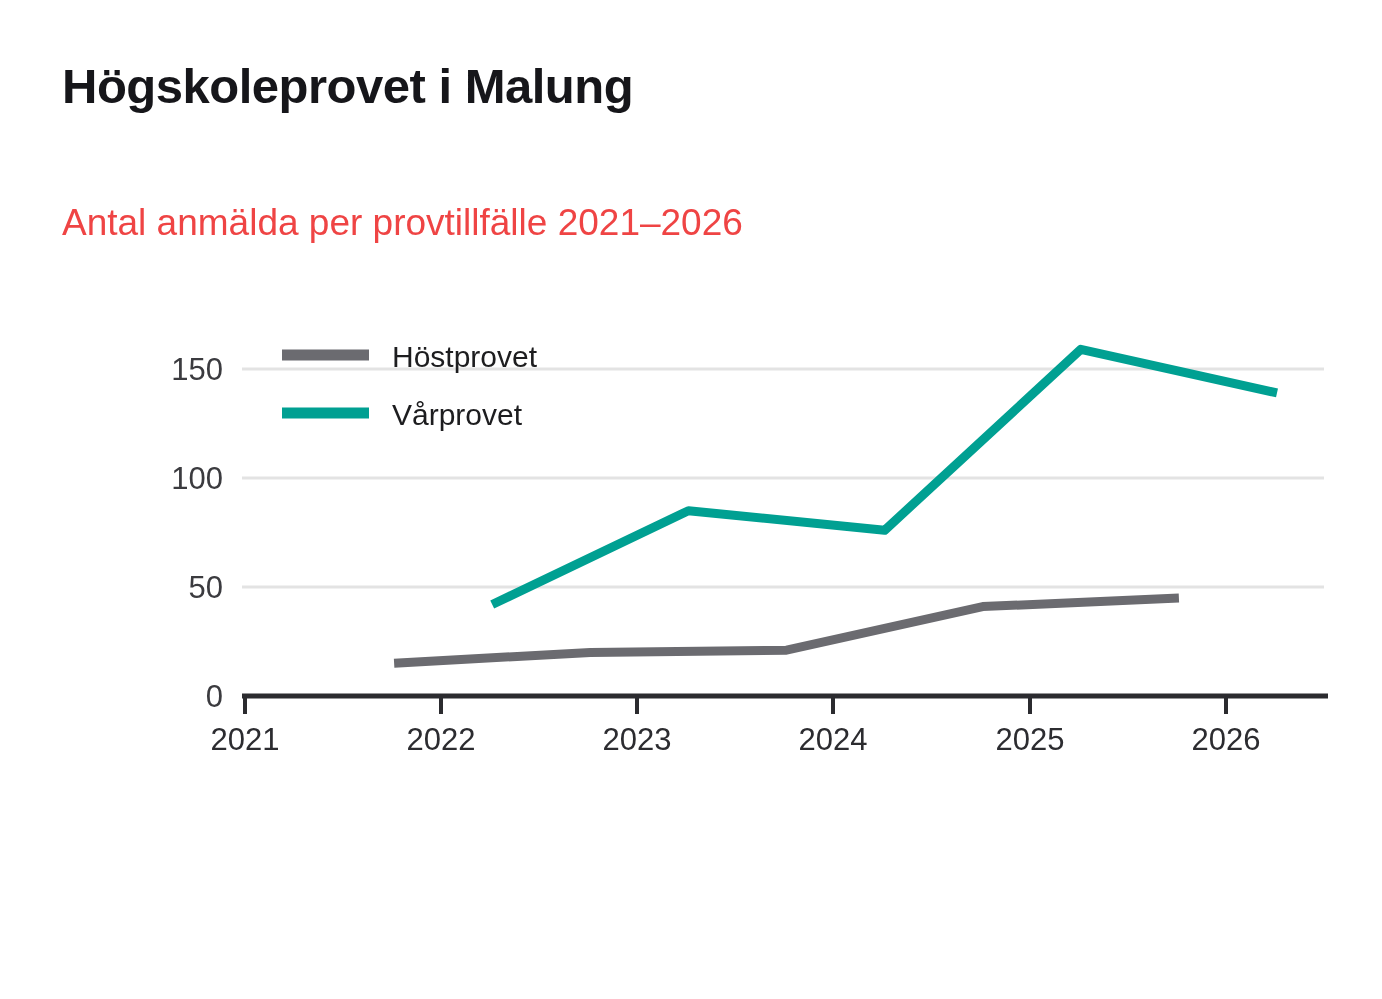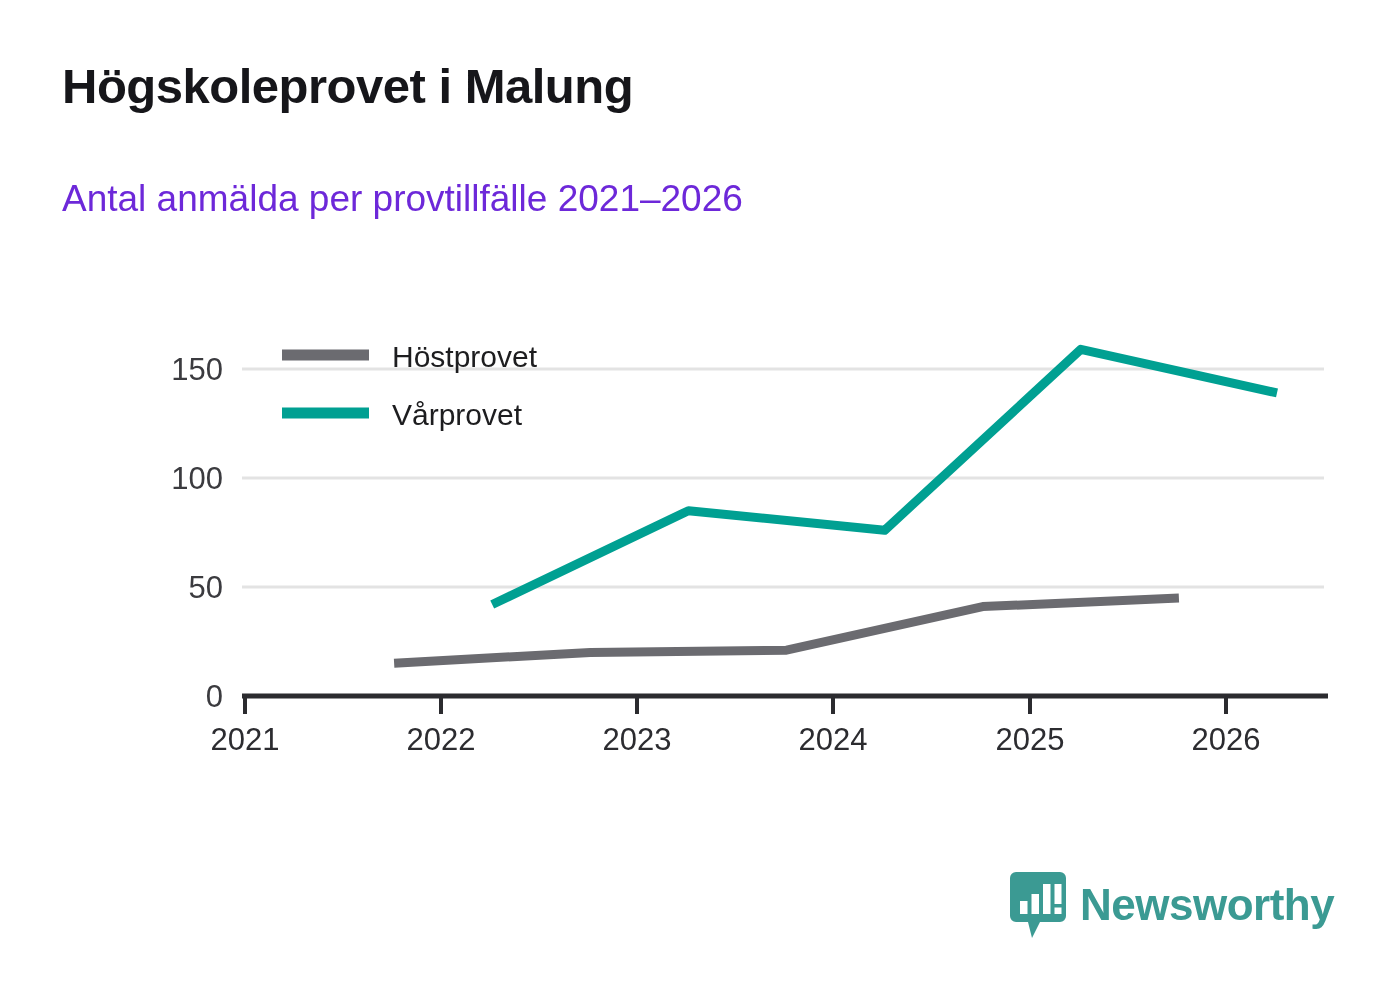--- a/index.html
+++ b/index.html
@@ -27,24 +27,24 @@
     top: 58px;
     font-size: 49px;
     font-weight: bold;
     letter-spacing: -0.5px;
     color: #16161a;
     white-space: nowrap;
   }
   .subtitle {
     position: absolute;
     left: 62px;
-    top: 178px;
+    top: 202px;
     font-size: 37px;
     font-weight: normal;
-    color: #6d28d9;
+    color: #ef4444;
     white-space: nowrap;
   }
   .chart-wrap {
     position: absolute;
     left: 0;
     top: 300px;
     width: 1382px;
     height: 480px;
     padding-left: 47px;
   }
@@ -133,25 +133,14 @@
       <g>
         <line x1="235" y1="55" x2="322" y2="55" stroke="#6b6b70" stroke-width="11"></line>
         <text class="legend-label" x="345" y="67">Höstprovet</text>
         <line x1="235" y1="113" x2="322" y2="113" stroke="#00a092" stroke-width="11"></line>
         <text class="legend-label" x="345" y="125">Vårprovet</text>
       </g>
 
     </svg>
   </div>
 
-  <div class="footer-logo">
-    <svg class="logo-mark" viewBox="0 0 56 66">
-      <path d="M6 0 H50 A6 6 0 0 1 56 6 V44 A6 6 0 0 1 50 50 H30 L22 66 L18 50 H6 A6 6 0 0 1 0 44 V6 A6 6 0 0 1 6 0 Z" fill="#3b9a93"></path>
-      <rect x="10" y="29" width="7.5" height="13" fill="#ffffff"></rect>
-      <rect x="21.5" y="22" width="7.5" height="20" fill="#ffffff"></rect>
-      <rect x="33" y="12" width="7.5" height="30" fill="#ffffff"></rect>
-      <rect x="44.5" y="12" width="7" height="20" fill="#ffffff"></rect>
-      <rect x="44.5" y="35.5" width="7" height="6.5" fill="#ffffff"></rect>
-    </svg>
-    <div class="logo-text">Newsworthy</div>
-  </div>
 
 </div>
 
 </body></html>

